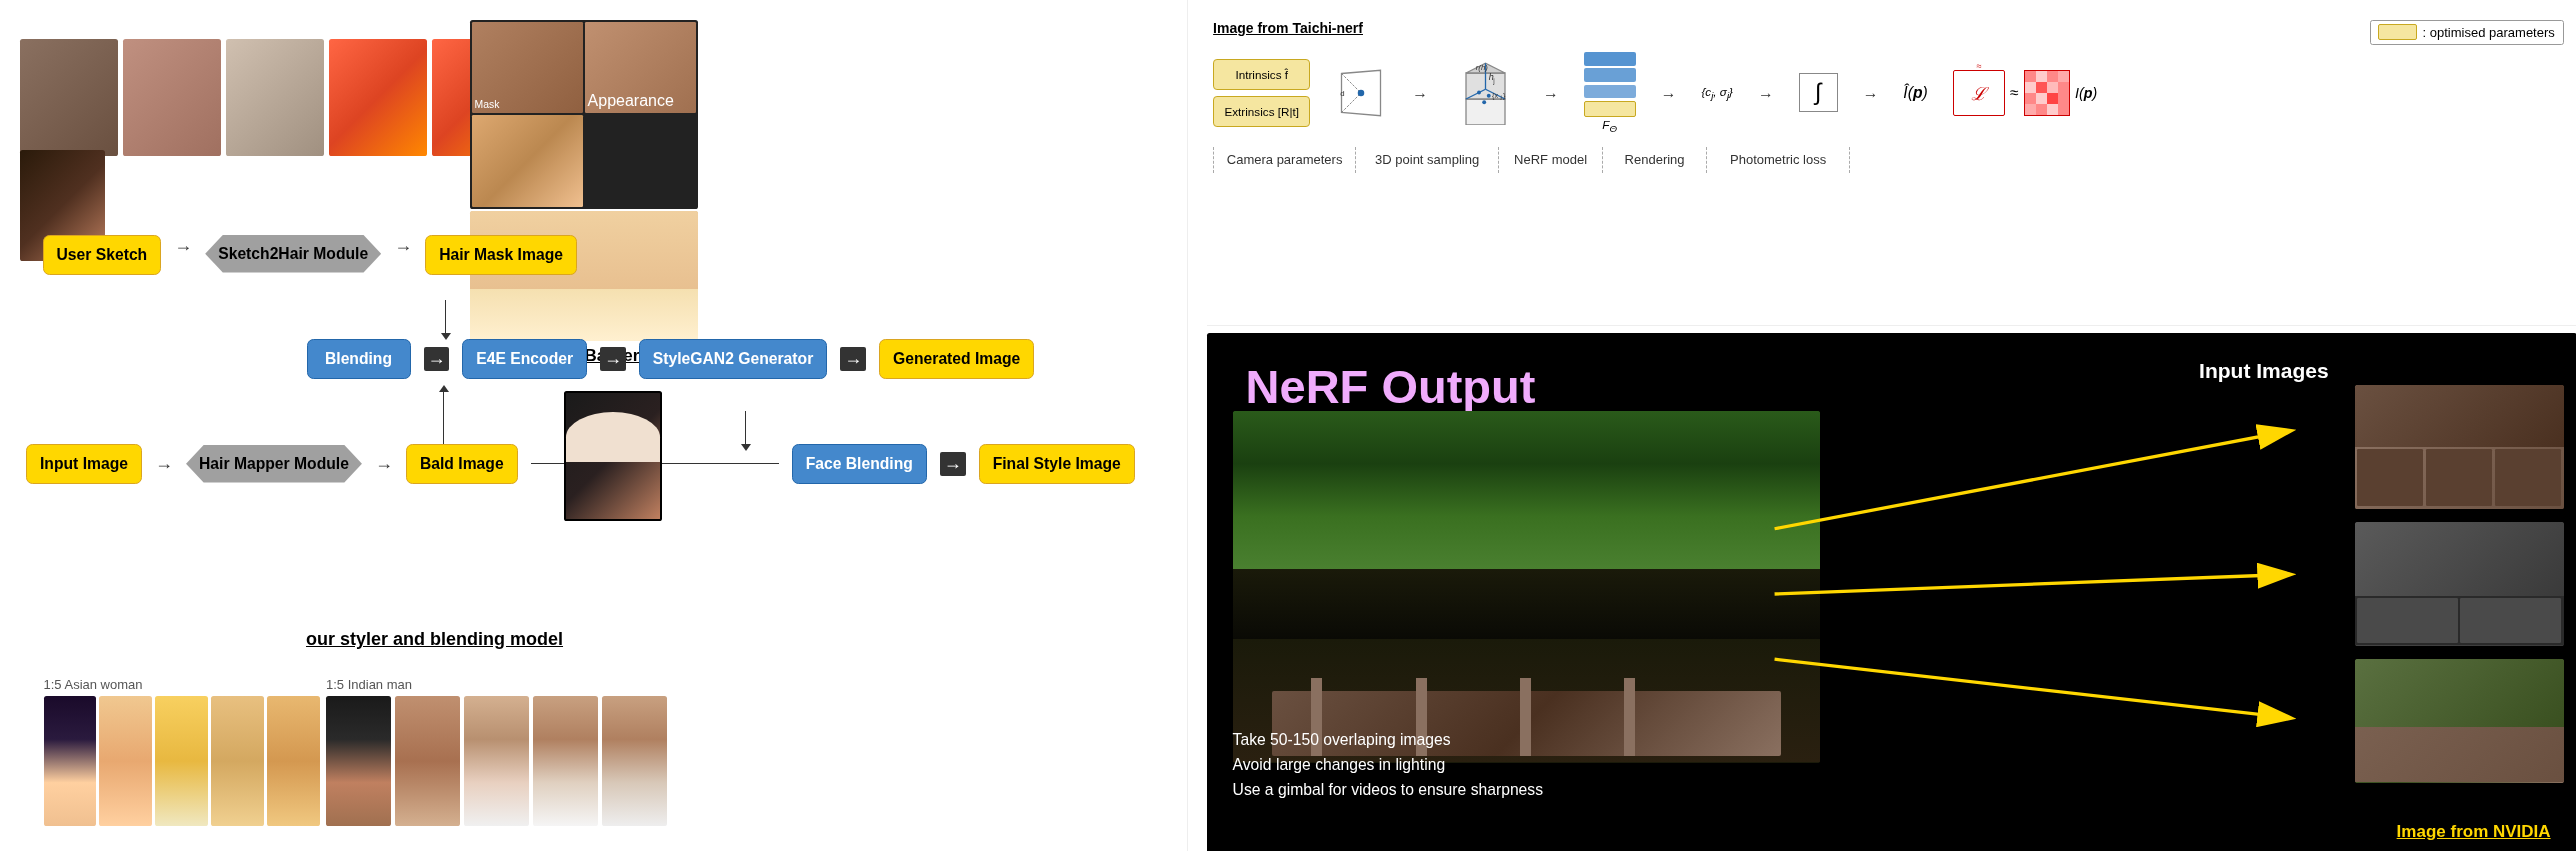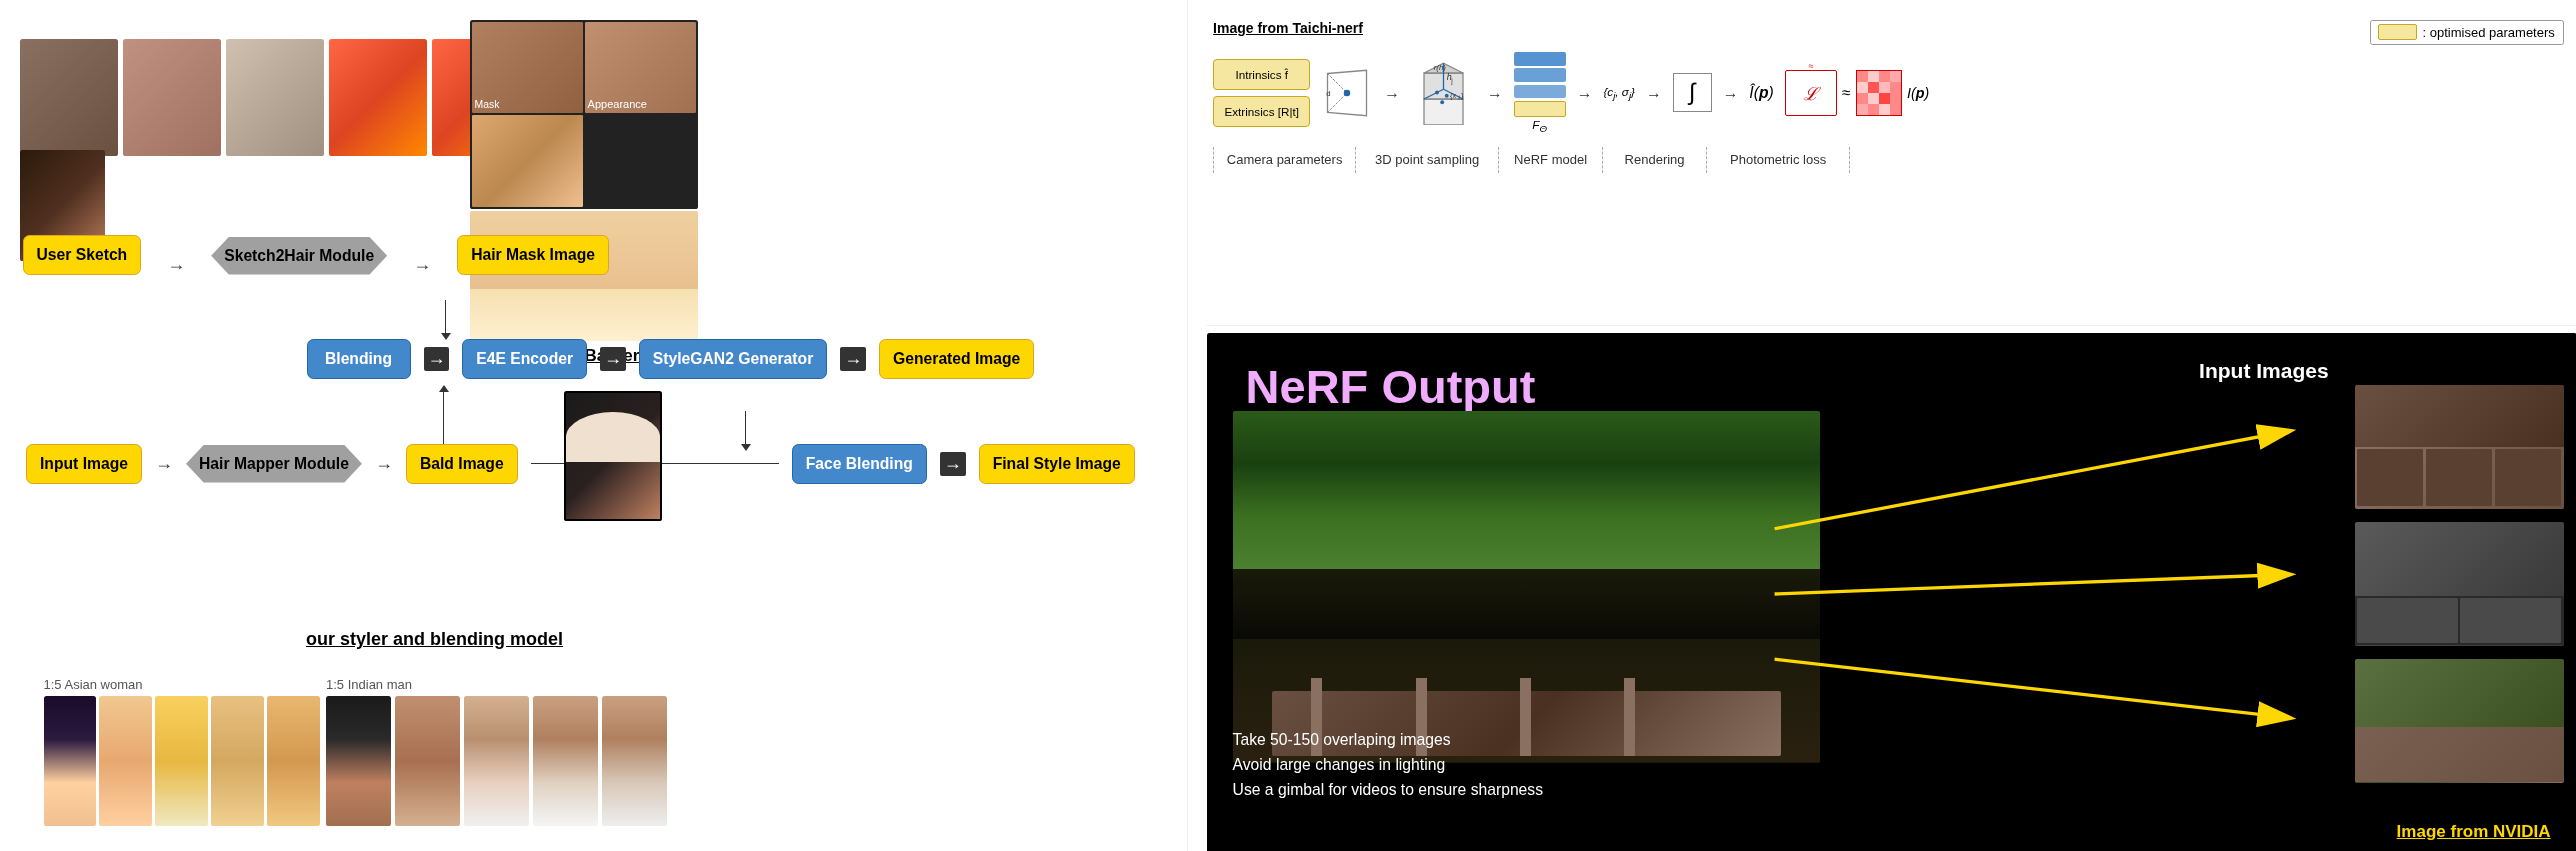--- a/index.html
+++ b/index.html
@@ -303,36 +303,36 @@
           
         </div>
       </div>
     </div>
 
     <div style="position:absolute; top:137px; left:6.5px; width:85px; height:111px; background:linear-gradient(135deg,#2a1a0a,#503020,#c08060); border-radius:2.6px;"></div>
 
     <div class="barbershop-center">
       <div style="width:228px; height:189px; background:#222; border-radius:2.6px; display:grid; grid-template-columns:1fr 1fr; grid-template-rows:1fr 1fr; gap:2px; padding:2px;">
         <div style="background:linear-gradient(135deg,#b08060,#906040); border-radius:1.3px; display:flex; align-items:flex-end; padding:2.6px; font-size:10.4px; color:#fff;">Mask</div>
-        <div style="background:linear-gradient(135deg,#c09070,#a07050); border-radius:1.3px; display:flex; align-items:flex-end; padding:2.6px; font-size:11px; color:#fff;">Appearance</div>
+        <div style="background:linear-gradient(135deg,#c09070,#a07050); border-radius:1.3px; display:flex; align-items:flex-end; padding:2.6px; font-size:16px; color:#fff;">Appearance</div>
         <div style="background:linear-gradient(135deg,#dda870,#bb8850,#f0c090); border-radius:1.3px;"></div>
       </div>
       <div style="position:relative; margin-top:2.6px;">
         <div style="width:228px; height:130px; background:linear-gradient(135deg,#e8c090,#d4a870,#f0d0a0); border-radius:2.6px; overflow:hidden;">
 
           <div style="width:100%; height:60%; background:linear-gradient(180deg,#f0d0a0,#e8c090);"></div>
           <div style="width:100%; height:40%; background:linear-gradient(180deg,#f5e0b0,#fff0d0);"></div>
         </div>
       </div>
       <div class="barbershop-label">Image from Barbershop</div>
     </div>
 
     <div style="position:absolute; top:209px; left:6.5px; width:1161px; height:391px;">
 
-      <div style="position:absolute; top:13px; left:3px; display:flex; align-items:flex-end; gap:26px;">
+      <div style="position:absolute; top:13px; left:23px; display:flex; align-items:flex-start; gap:13px;">
         <div class="box-yellow">User Sketch</div>
         <div class="arrow">→</div>
         <div class="box-gray">Sketch2Hair Module</div>
         <div class="arrow">→</div>
         <div class="box-yellow" style="min-width:104px;">
           <span>Hair Mask Image</span>
         </div>
       </div>
 
       <div style="position:absolute; top:78px; left:421px; display:flex; flex-direction:column; align-items:center;">
@@ -423,21 +423,21 @@
 
       <div style="display:flex; align-items:baseline; gap:6.5px; margin-bottom:6.5px;">
         <div class="taichi-title">Image from Taichi-nerf</div>
       </div>
 
       <div class="opt-params-legend">
         <div class="opt-params-box"></div>
         <span>: optimised parameters</span>
       </div>
 
-      <div style="display:flex; align-items:center; gap:11px; margin-top:6.5px; flex-wrap:wrap;">
+      <div style="display:flex; align-items:center; gap:25px; margin-top:6.5px; flex-wrap:wrap;">
 
         <div style="display:flex; flex-direction:column; gap:6.5px;">
           <div class="nerf-box-yellow">
             <div style="font-size:11.7px;">Intrinsics f̂</div>
           </div>
           <div class="nerf-box-yellow">
             <div style="font-size:11.7px;">Extrinsics [R|t]</div>
           </div>
         </div>
 

